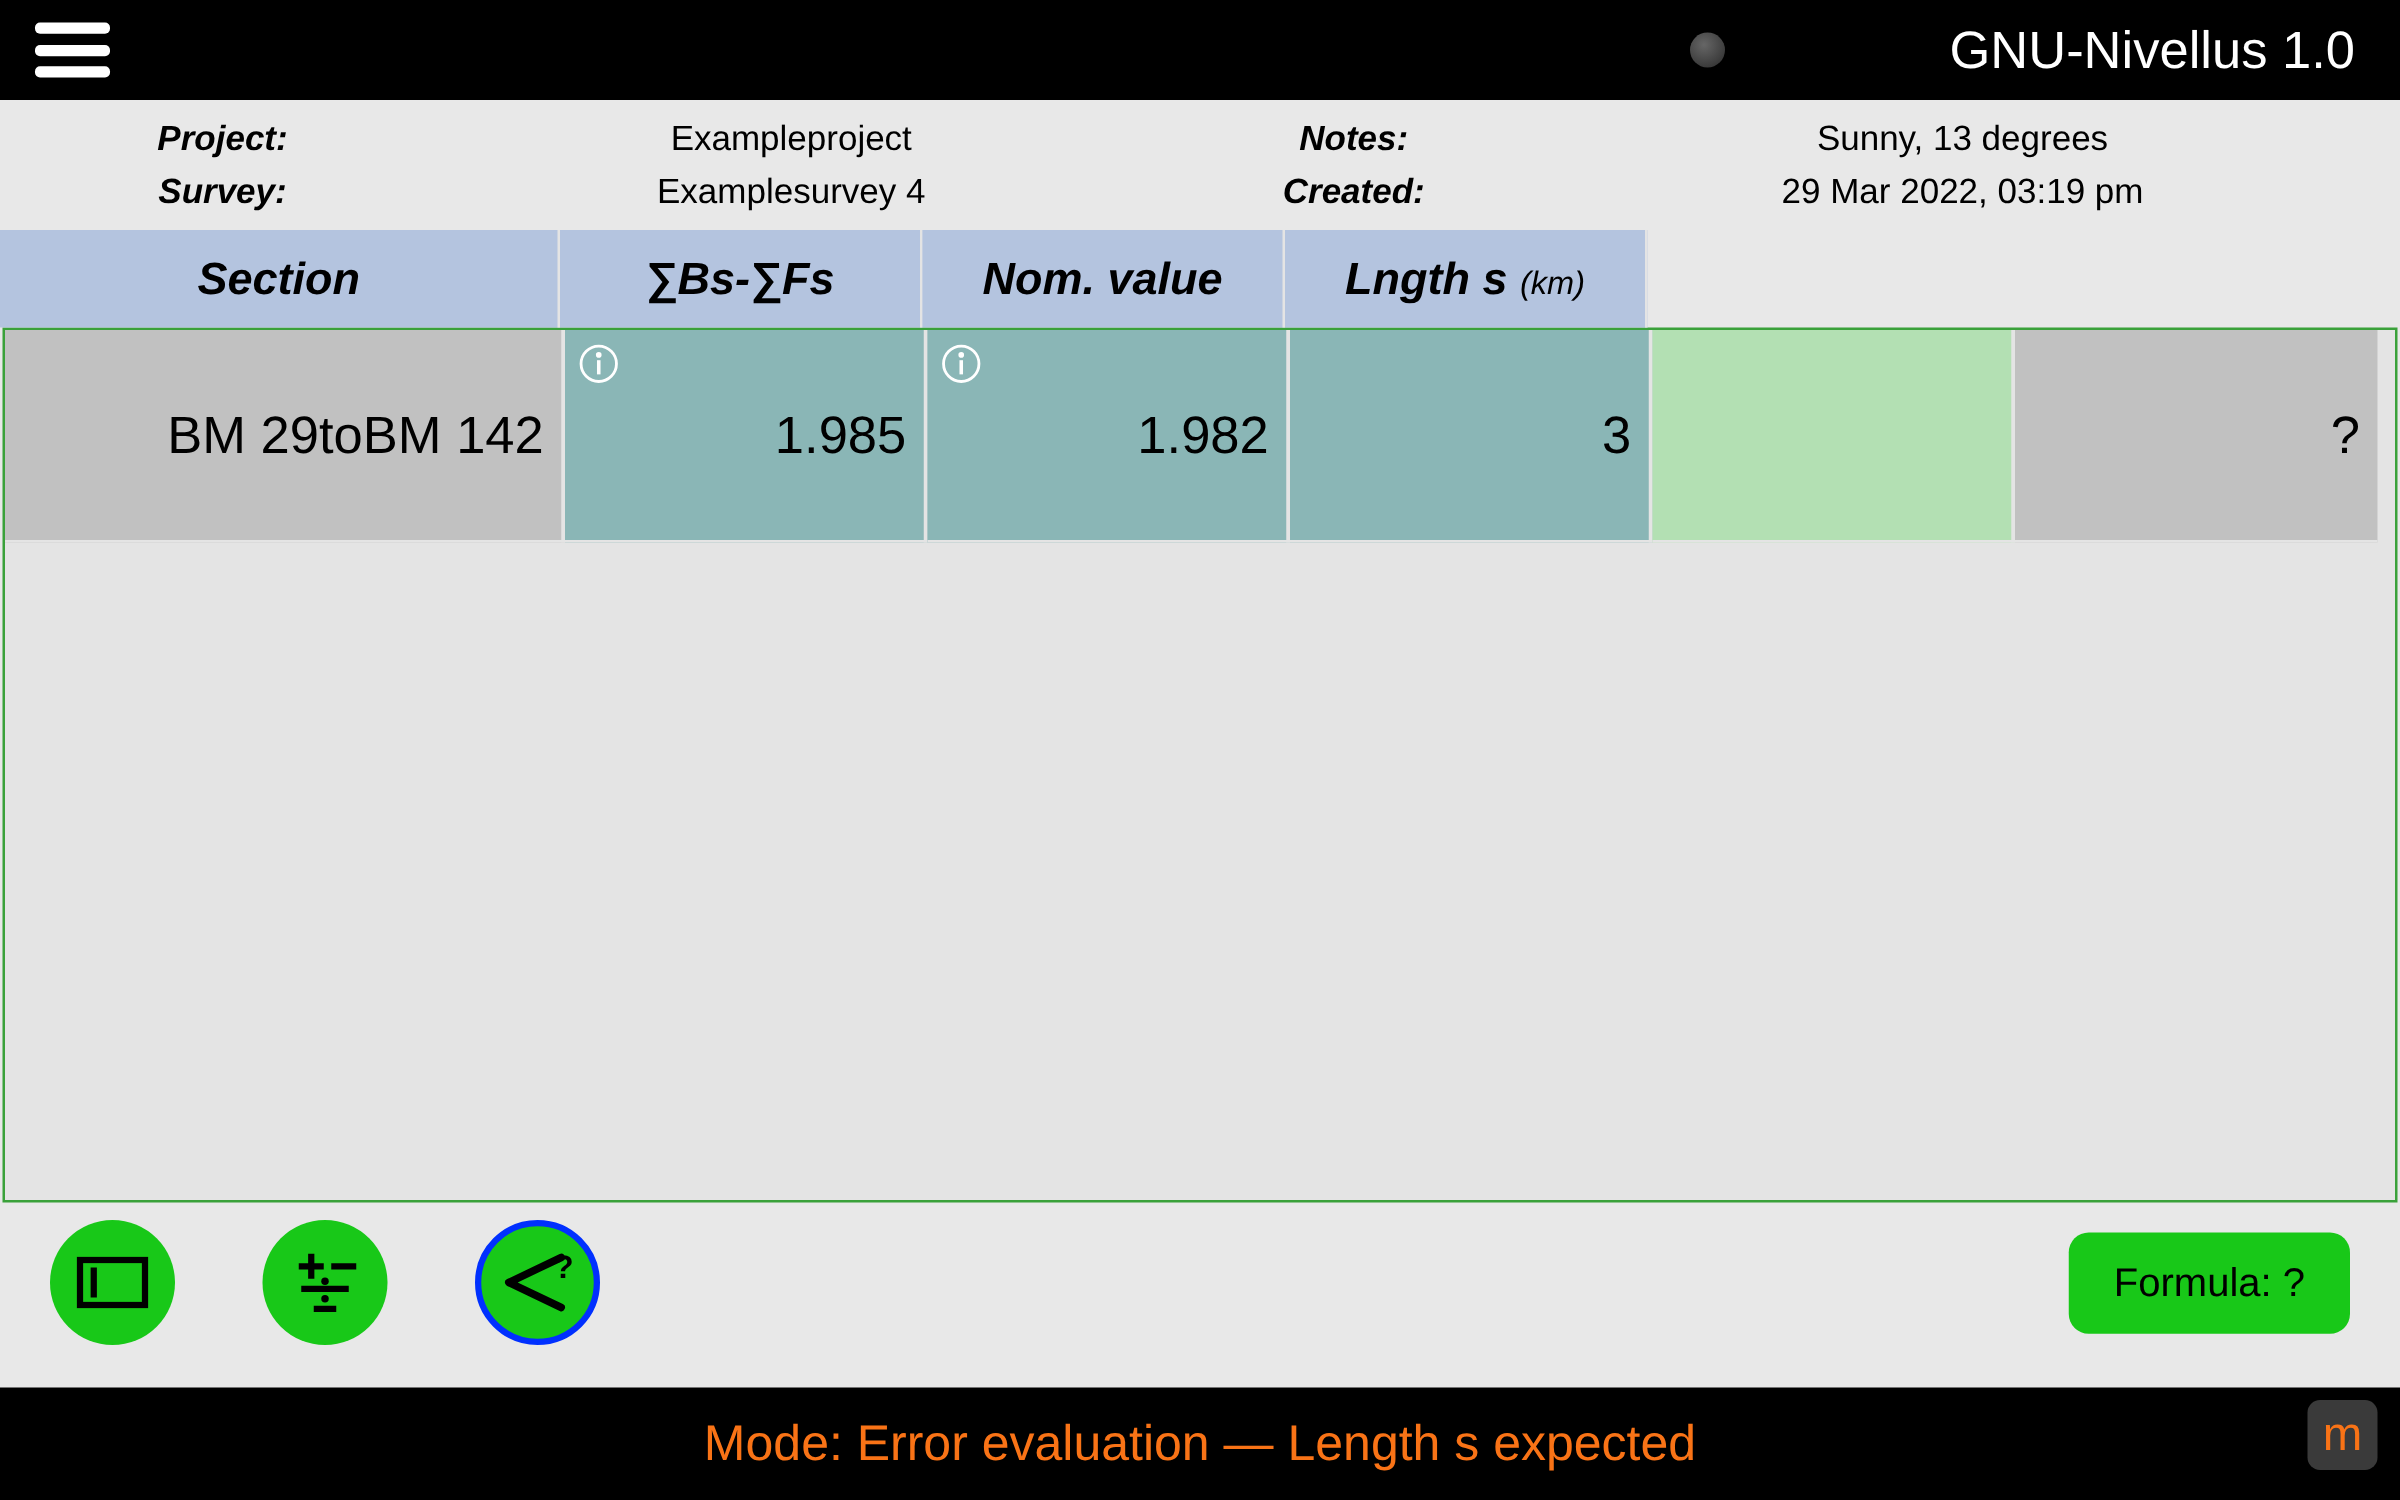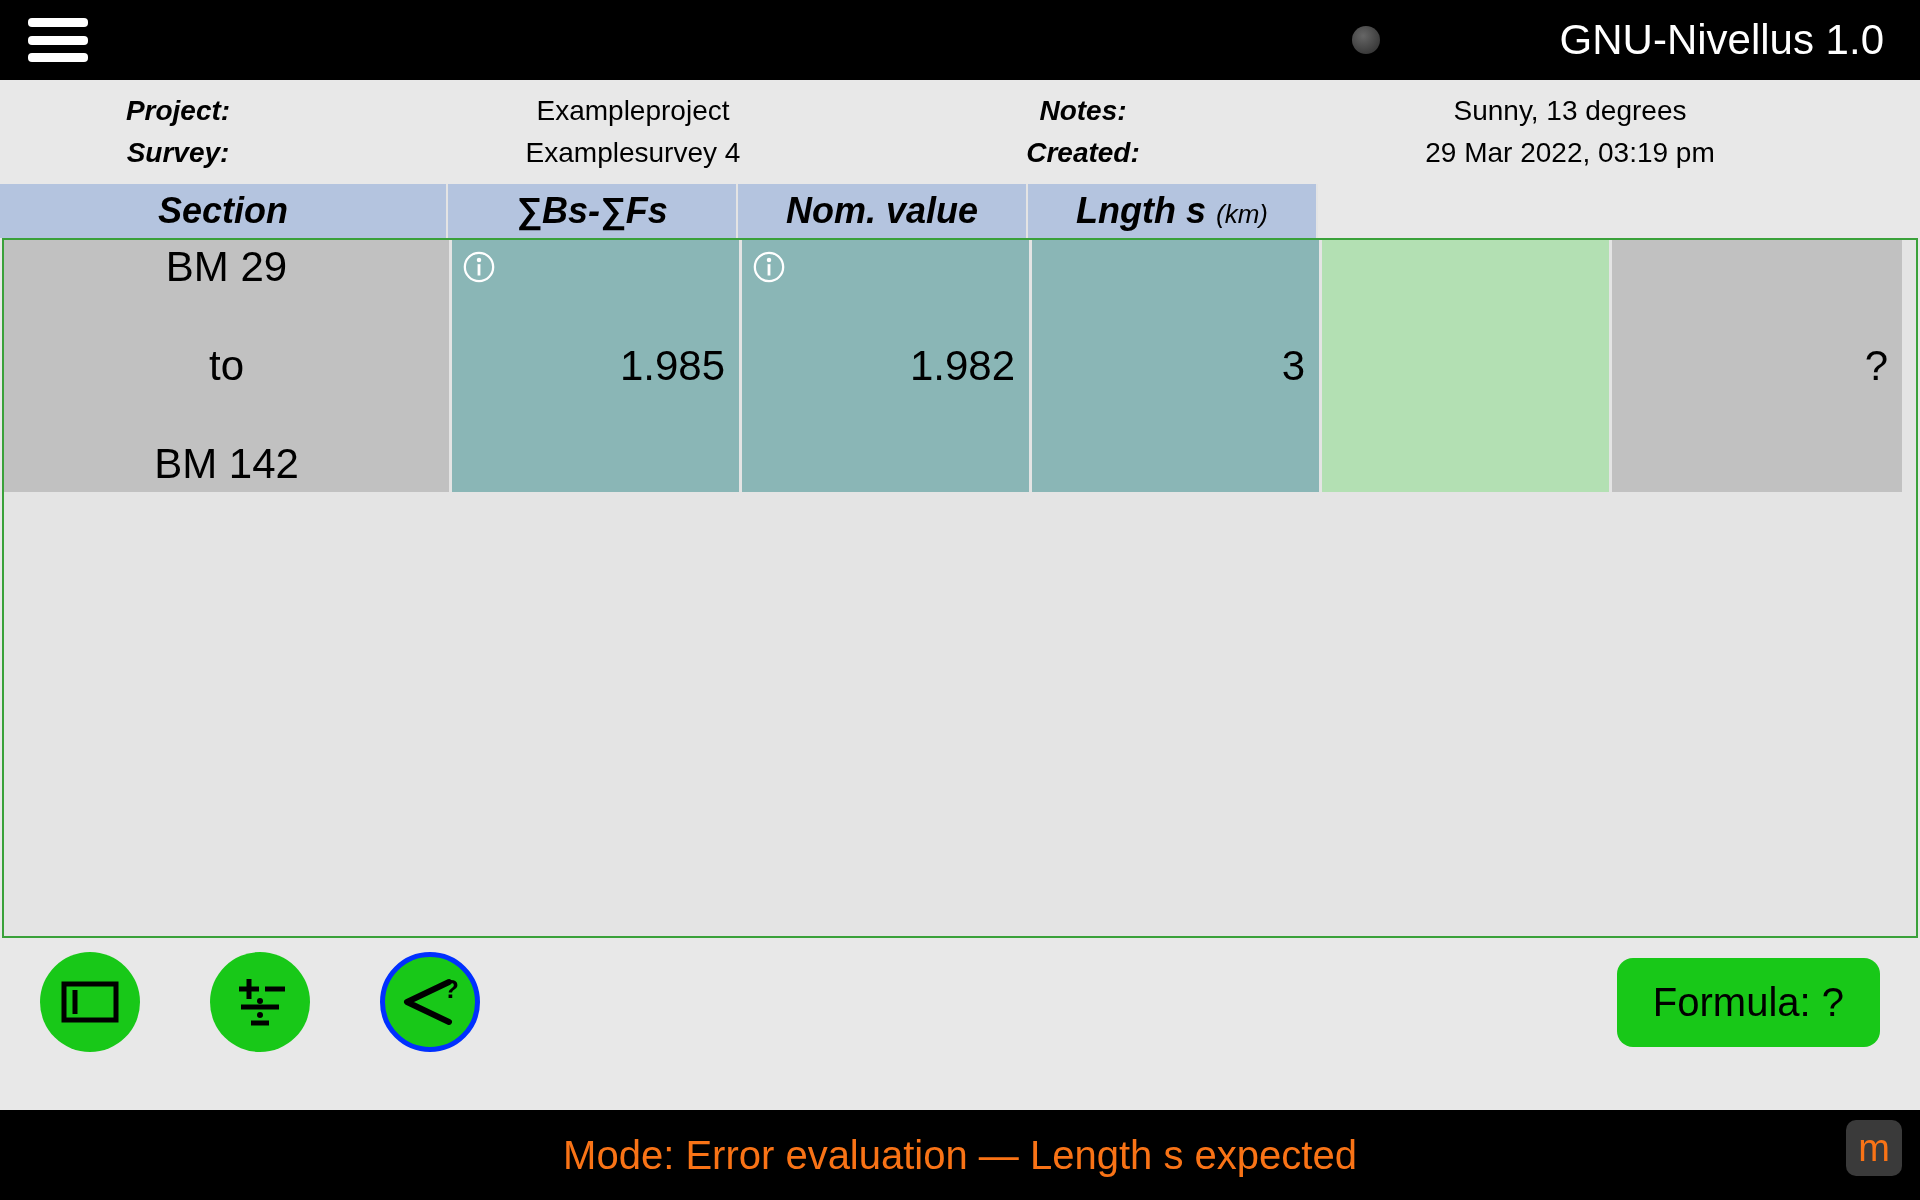--- a/index.html
+++ b/index.html
@@ -14,42 +14,42 @@
   .app-title { color: #fff; font-size: 42px; font-weight: 400; }
 
   
   .info { display: grid; grid-template-columns: 320px 590px 310px auto; padding: 10px 18px 10px 18px; font-size: 28px; line-height: 1.5; text-align: center; }
   .info .lbl { font-weight: 700; font-style: italic; }
   .info .val { font-weight: 400; }
 
   
   .table-wrap { border: 2px solid #3aa13a; margin: 0 2px; background: #e4e4e4; min-height: 700px; }
   .thead-row, .tbody-row { display: grid; grid-template-columns: 448px 290px 290px 290px 290px 290px; }
-  .thead-row .th { background: #b4c4df; font-size: 36px; font-style: italic; font-weight: 700; text-align: center; padding: 6px 0; border-right: 2px solid #e4e4e4; }
+  .thead-row .th { background: #b4c4df; font-size: 36px; font-style: italic; font-weight: 700; text-align: center; padding: 18px 0; border-right: 2px solid #e4e4e4; }
   .thead-row .th:first-child { border-left: none; }
   .th .unit { font-size: 26px; font-weight: 400; }
 
   .tbody-row { min-height: 170px; }
   .tbody-row .td { position: relative; border-right: 3px solid #e4e4e4; border-bottom: 2px solid #e4e4e4; display:flex; align-items:center; justify-content:flex-end; padding: 0 14px; font-size: 42px; }
   .tbody-row .td:last-child { border-right: none; }
 
-  .td-section { background: #c1c1c1; flex-direction: column; justify-content: center; align-items:center; line-height: 1.3; padding: 10px; text-align:center;gap:44px; }
+  .td-section { background: #c1c1c1; flex-direction: row; justify-content: center; align-items:center; line-height: 1.3; padding: 10px; text-align:center; }
   .td-teal { background: #8ab6b6; }
   .td-green { background: #b3e0b3; }
   .td-grey { background: #c1c1c1; }
 
   .info-icon { position: absolute; top: 6px; left: 10px; width: 34px; height: 34px; }
   .info-icon svg { width: 34px; height: 34px; }
 
   
   .toolbar { display:flex; align-items:center; justify-content: space-between; padding: 14px 40px 14px 40px; }
   .btn-row { display:flex; gap: 70px; align-items:center; }
   .circ-btn { width: 100px; height: 100px; border-radius: 50%; background: #18c818; display:flex; align-items:center; justify-content:center; cursor:pointer; }
   .circ-btn.selected { border: 5px solid #0030ff; }
-  .formula-btn { background: #18c818; color:#000; font-size: 40px; padding: 22px 36px; border-radius: 16px; cursor:pointer; }
+  .formula-btn { background: #18c818; color:#000; font-size: 32px; padding: 22px 36px; border-radius: 16px; cursor:pointer; }
 
   
   .statusbar { position: absolute; bottom:0; left:0; width:100%; height: 90px; background:#000; color:#f97316; display:flex; align-items:center; justify-content:center; font-size: 40px; }
   .unit-box { position:absolute; right: 18px; top: 10px; width: 56px; height: 56px; background:#3a3a3a; border-radius: 10px; display:flex; align-items:center; justify-content:center; font-size: 38px; cursor:pointer; }
 </style>
 </head>
 <body>
 
 <div class="topbar">
   <div class="hamburger">

